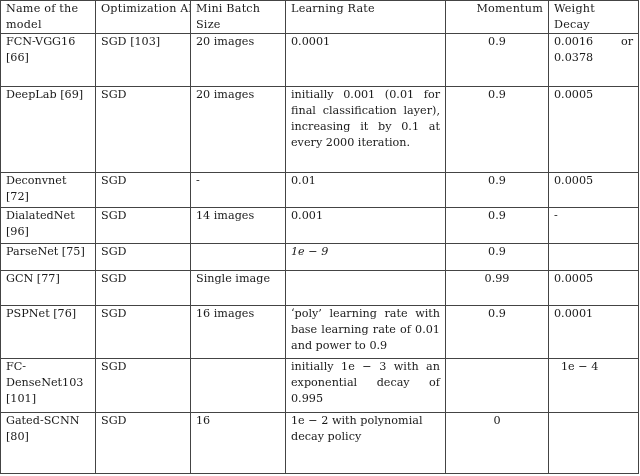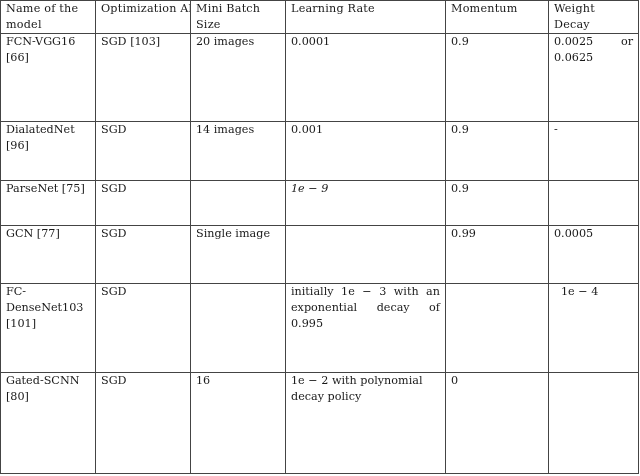--- a/index.html
+++ b/index.html
@@ -16,21 +16,21 @@
       border: 1.5px solid #444;
     }
     .tbl td, .tbl th {
       border: 1px solid #444;
       vertical-align: top;
       padding: 0 5px;
       text-align: left;
       overflow: hidden;
     }
     .tbl th { font-weight: normal; letter-spacing: 0.2px; }
-    .tbl td.center { }
+    .tbl td.center { text-align: center; }
     .tbl td.justify { text-align: justify; text-align-last: left; }
     .hdr-nowrap { white-space: nowrap; }
   </style>
 </head>
 <body>
 
 <table class="tbl">
   <colgroup>
     <col style="width:95px">
     <col style="width:95px">
@@ -38,32 +38,48 @@
     <col style="width:160px">
     <col style="width:103px">
     <col style="width:90px">
   </colgroup>
   <thead>
     <tr style="height:32px">
       <th>Name of the model</th>
       <th class="hdr-nowrap"><span>Optimization Algorithm</span></th>
       <th>Mini Batch Size</th>
       <th>Learning Rate</th>
-      <th style="text-align:left">Momentum</th>
+      <th style="text-align:right">Momentum</th>
       <th>Weight Decay</th>
     </tr>
   </thead>
   <tbody>
     <tr style="height:49px">
       <td>FCN-VGG16 [66]</td>
       <td>SGD [103]</td>
       <td>20 images</td>
       <td class="justify">0.0001</td>
       <td class="center">0.9</td>
-      <td class="justify">0.0025 or 0.0625</td>
+      <td class="justify">0.0016 or 0.0378</td>
+    </tr>
+    <tr style="height:79px">
+      <td>DeepLab [69]</td>
+      <td>SGD</td>
+      <td>20 images</td>
+      <td class="justify">initially 0.001 (0.01 for final classification layer), increasing it by 0.1 at every 2000 iteration.</td>
+      <td class="center">0.9</td>
+      <td>0.0005</td>
+    </tr>
+    <tr style="height:30px">
+      <td>Deconvnet [72]</td>
+      <td>SGD</td>
+      <td>-</td>
+      <td>0.01</td>
+      <td class="center">0.9</td>
+      <td>0.0005</td>
     </tr>
     <tr style="height:32px">
       <td>DialatedNet [96]</td>
       <td>SGD</td>
       <td>14 images</td>
       <td>0.001</td>
       <td class="center">0.9</td>
       <td>-</td>
     </tr>
     <tr style="height:25px">
@@ -75,20 +91,28 @@
       <td></td>
     </tr>
     <tr style="height:32px">
       <td>GCN [77]</td>
       <td>SGD</td>
       <td>Single image</td>
       <td></td>
       <td class="center">0.99</td>
       <td>0.0005</td>
     </tr>
+    <tr style="height:49px">
+      <td>PSPNet [76]</td>
+      <td>SGD</td>
+      <td>16 images</td>
+      <td class="justify">‘poly’ learning rate with base learning rate of 0.01 and power to 0.9</td>
+      <td class="center">0.9</td>
+      <td>0.0001</td>
+    </tr>
     <tr style="height:50px">
       <td>FC-DenseNet103 [101]</td>
       <td>SGD</td>
       <td></td>
       <td class="justify">initially 1e − 3 with an exponential decay of 0.995</td>
       <td class="center"></td>
       <td style="padding-left:12px">1e − 4</td>
     </tr>
     <tr style="height:56px">
       <td>Gated-SCNN [80]</td>

